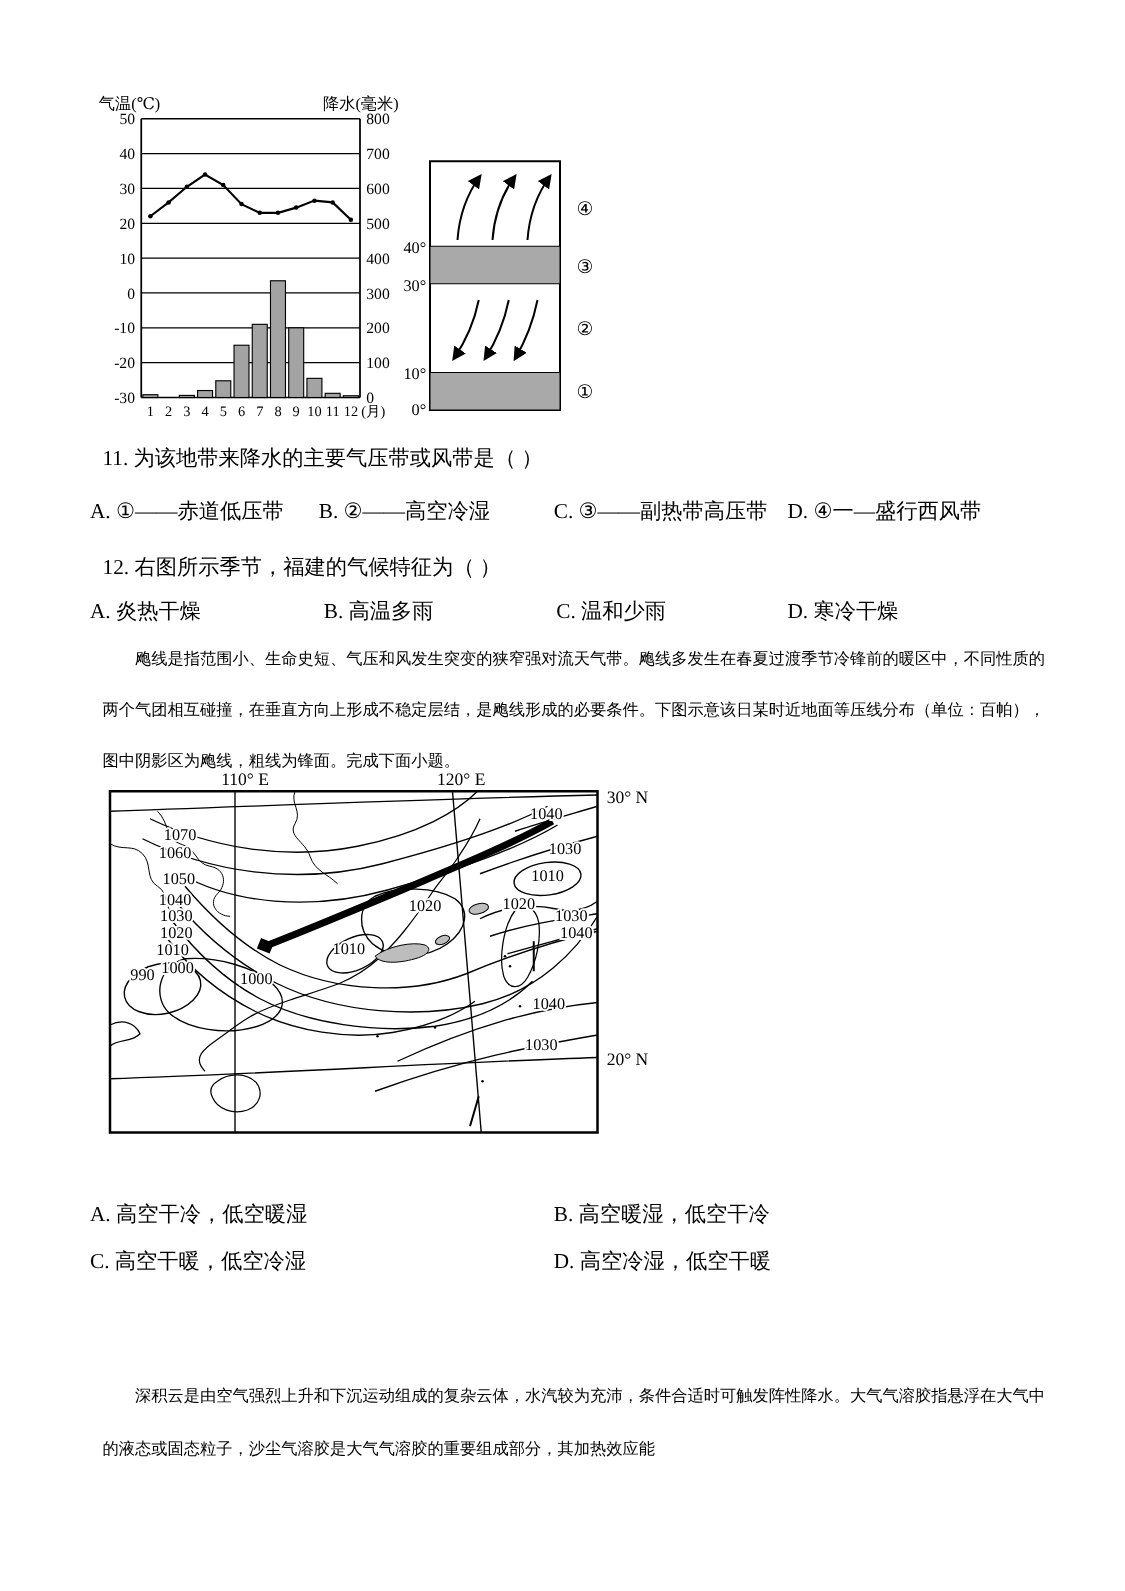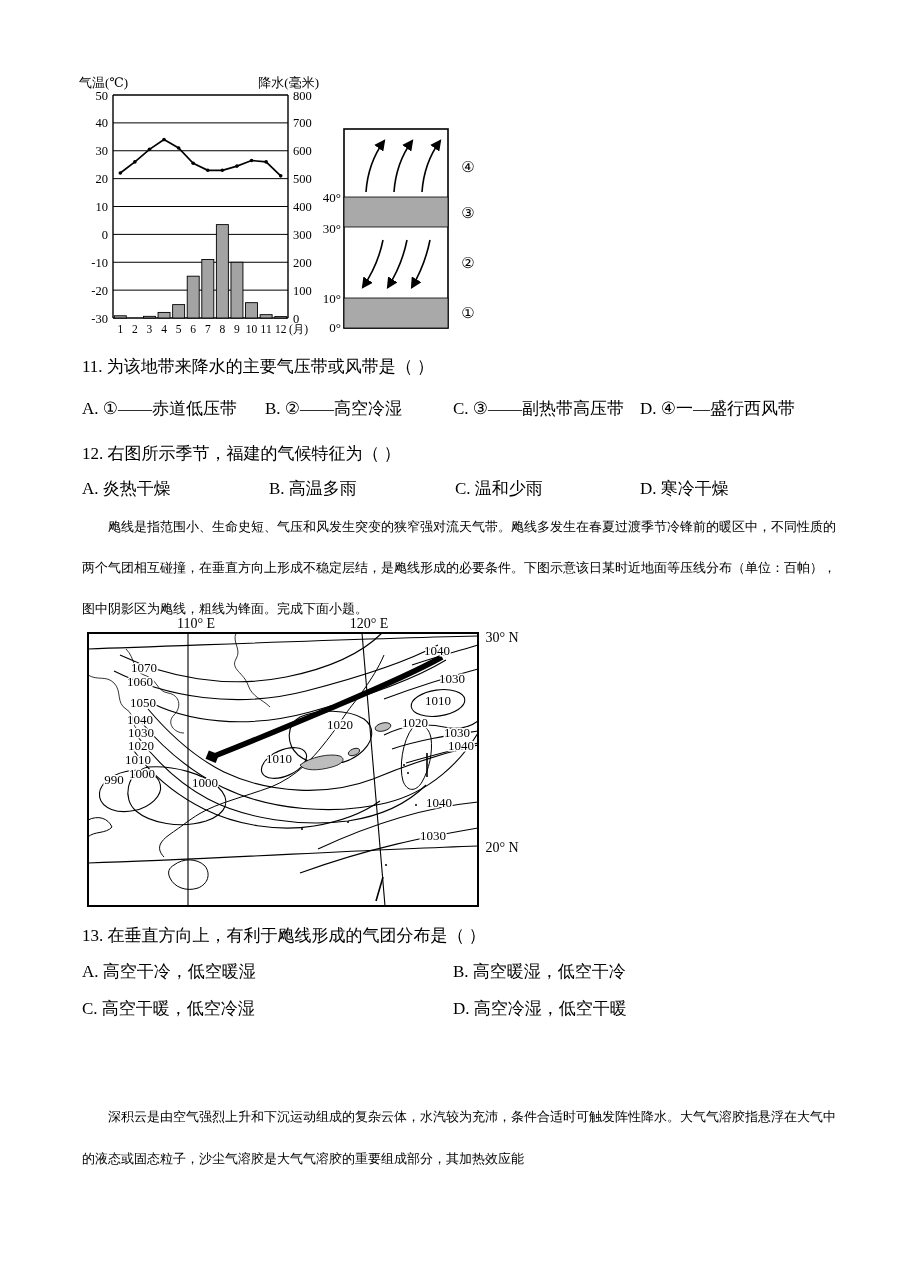--- a/index.html
+++ b/index.html
@@ -1,20 +1,20 @@
 <!DOCTYPE html>
 <html><head>
 <meta charset="utf-8">
 <style>
   html,body{margin:0;padding:0;background:#fff;}
   .page{position:relative;width:900px;height:1200px;background:#ffffff;overflow:hidden;
         font-family:"Liberation Serif","DejaVu Serif",serif;color:#000;}
   svg text{font-family:"Liberation Serif","DejaVu Serif",serif;}
   .qtext{position:absolute;left:82px;font-size:17px;white-space:nowrap;}
-  .opts{position:absolute;left:82px;width:770px;height:26px;font-size:17px;}
+  .opts{position:absolute;left:72px;width:770px;height:26px;font-size:17px;}
   .opt{position:absolute;top:0;white-space:nowrap;}
   .para{position:absolute;left:82px;width:754px;font-size:13px;text-align:justify;text-indent:2em;}
   .fig{position:absolute;}
 </style>
 </head>
 <body>
 
 <div class="page">
 
   <svg class="fig" style="left:76px;top:74px" width="248" height="276" viewBox="0 0 248 276">
@@ -229,21 +229,20 @@
         <text x="352" y="90" text-anchor="middle" font-size="13" fill="#000" paint-order="stroke" stroke="#fff" stroke-width="3">1010</text>
         <text x="366" y="68" text-anchor="middle" font-size="13" fill="#000" paint-order="stroke" stroke="#fff" stroke-width="3">1030</text>
         <text x="351" y="40" text-anchor="middle" font-size="13" fill="#000" paint-order="stroke" stroke="#fff" stroke-width="3">1040</text>
         <text x="371" y="122" text-anchor="middle" font-size="13" fill="#000" paint-order="stroke" stroke="#fff" stroke-width="3">1030</text>
         <text x="375" y="135" text-anchor="middle" font-size="13" fill="#000" paint-order="stroke" stroke="#fff" stroke-width="3">1040</text>
         <text x="353" y="192" text-anchor="middle" font-size="13" fill="#000" paint-order="stroke" stroke="#fff" stroke-width="3">1040</text>
         <text x="347" y="225" text-anchor="middle" font-size="13" fill="#000" paint-order="stroke" stroke="#fff" stroke-width="3">1030</text>
       </g>
   </svg>
 
-  <div class="qtext" style="top:924px">13. 在垂直方向上，有利于飑线形成的气团分布是（    ）</div>
   <div class="opts" style="top:997px">
     <span class="opt" style="left:0px">C. 高空干暖，低空冷湿</span>
     <span class="opt" style="left:371px">D. 高空冷湿，低空干暖</span>
   </div>
   <div class="opts" style="top:960px">
     <span class="opt" style="left:0px">A. 高空干冷，低空暖湿</span>
     <span class="opt" style="left:371px">B. 高空暖湿，低空干冷</span>
   </div>
 
 

